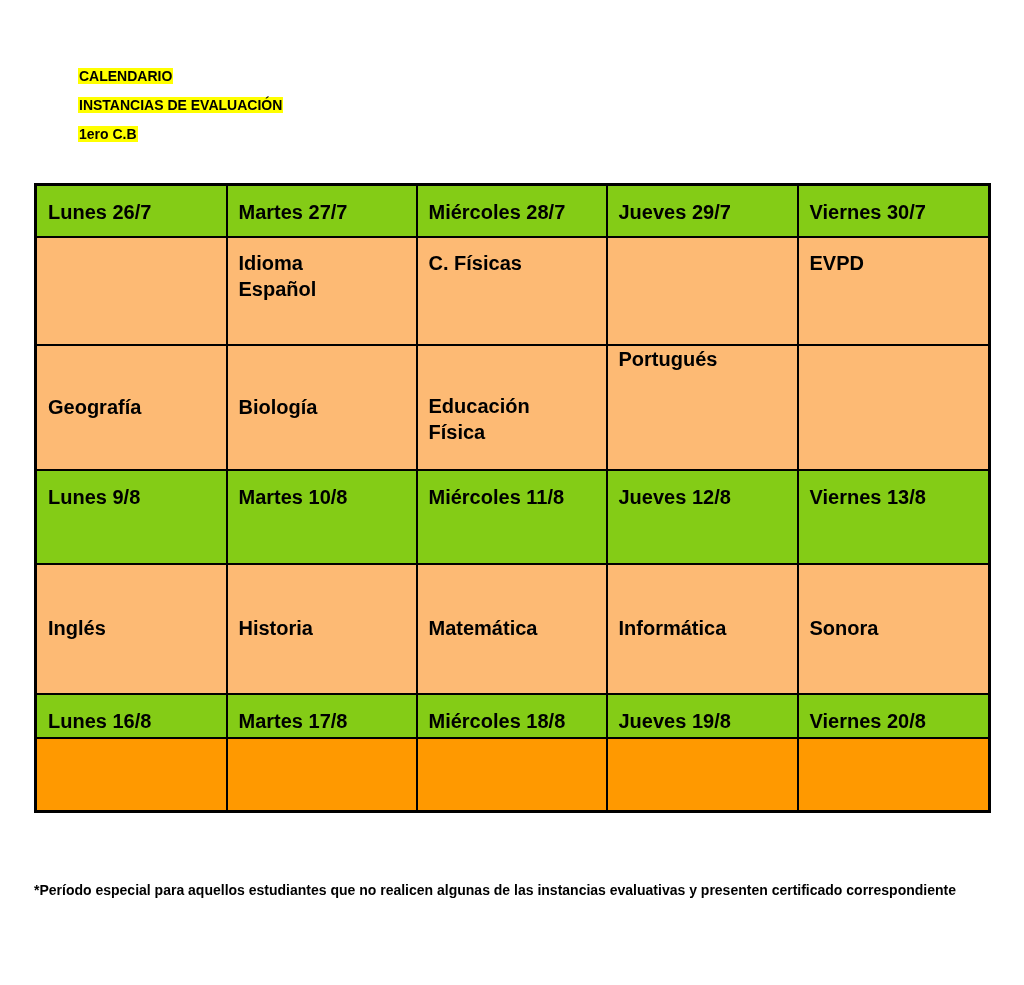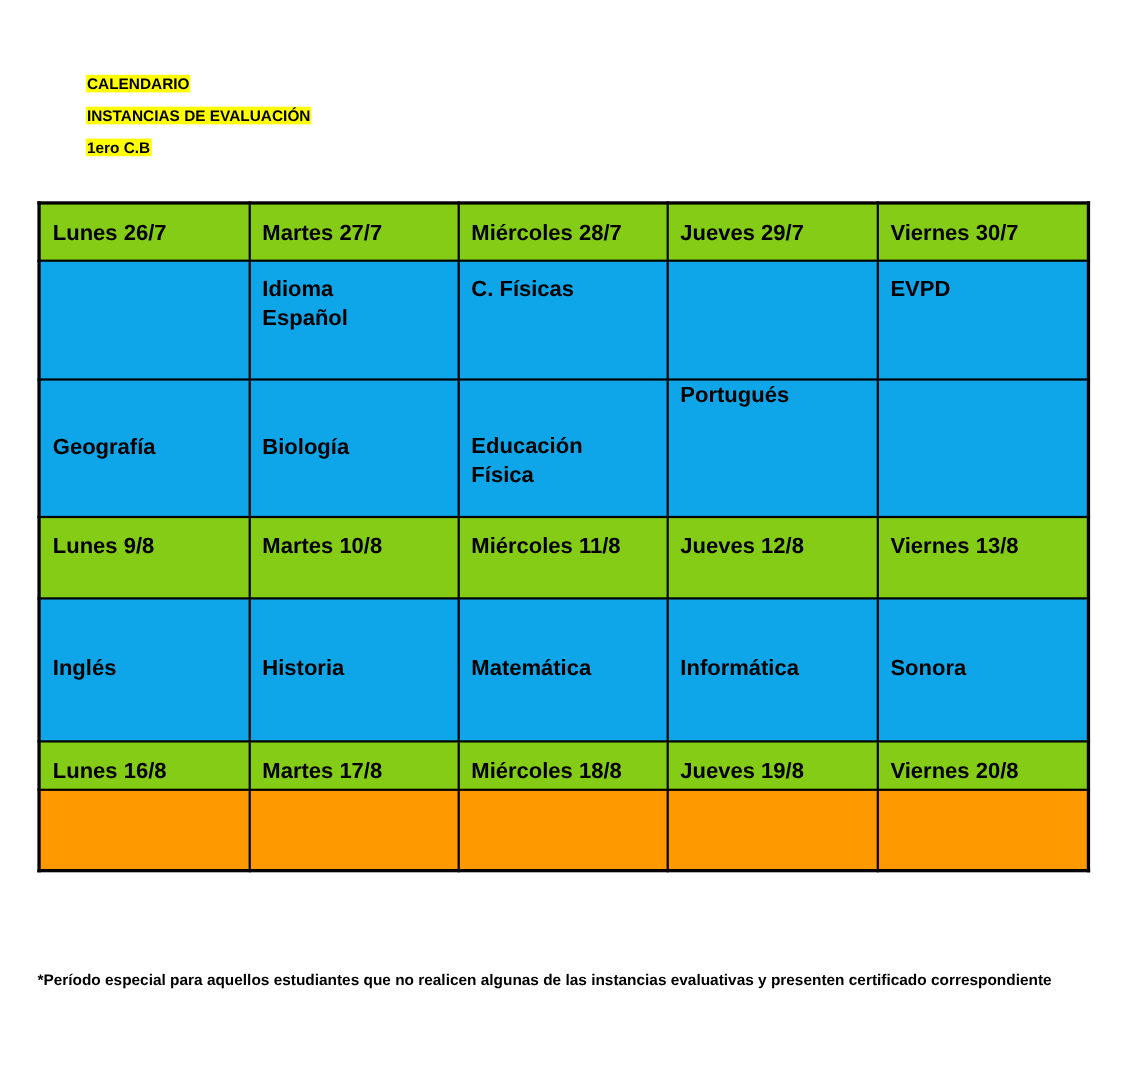--- a/index.html
+++ b/index.html
@@ -49,24 +49,24 @@
       font-size: 20px;
       line-height: 26px;
       box-sizing: border-box;
     }
     tr.hdr td {
       background: #84cc16;
       padding-top: 13px;
     }
     tr.hdr.h52 td { height: 52px; }
     tr.hdr.h80 td { height: 80px; }
-    tr.hdr.h74 td { height: 74px; }
+    tr.hdr.h74 td { height: 94px; }
     tr.hdr.h51 td { height: 44px; }
     tr.body td {
-      background: #0ea5e9;
+      background: #fdba74;
     }
     tr.body.r1 td { height: 108px; padding-top: 12px; }
     tr.body.r2 td { height: 125px; vertical-align: middle; }
     tr.body.r2 td.top { vertical-align: top; }
     tr.body.r3 td { height: 130px; vertical-align: top; padding-top: 50px; }
     tr.orange-empty td {
       background: #ff9900;
       height: 74px;
     }
     .cell-text {

